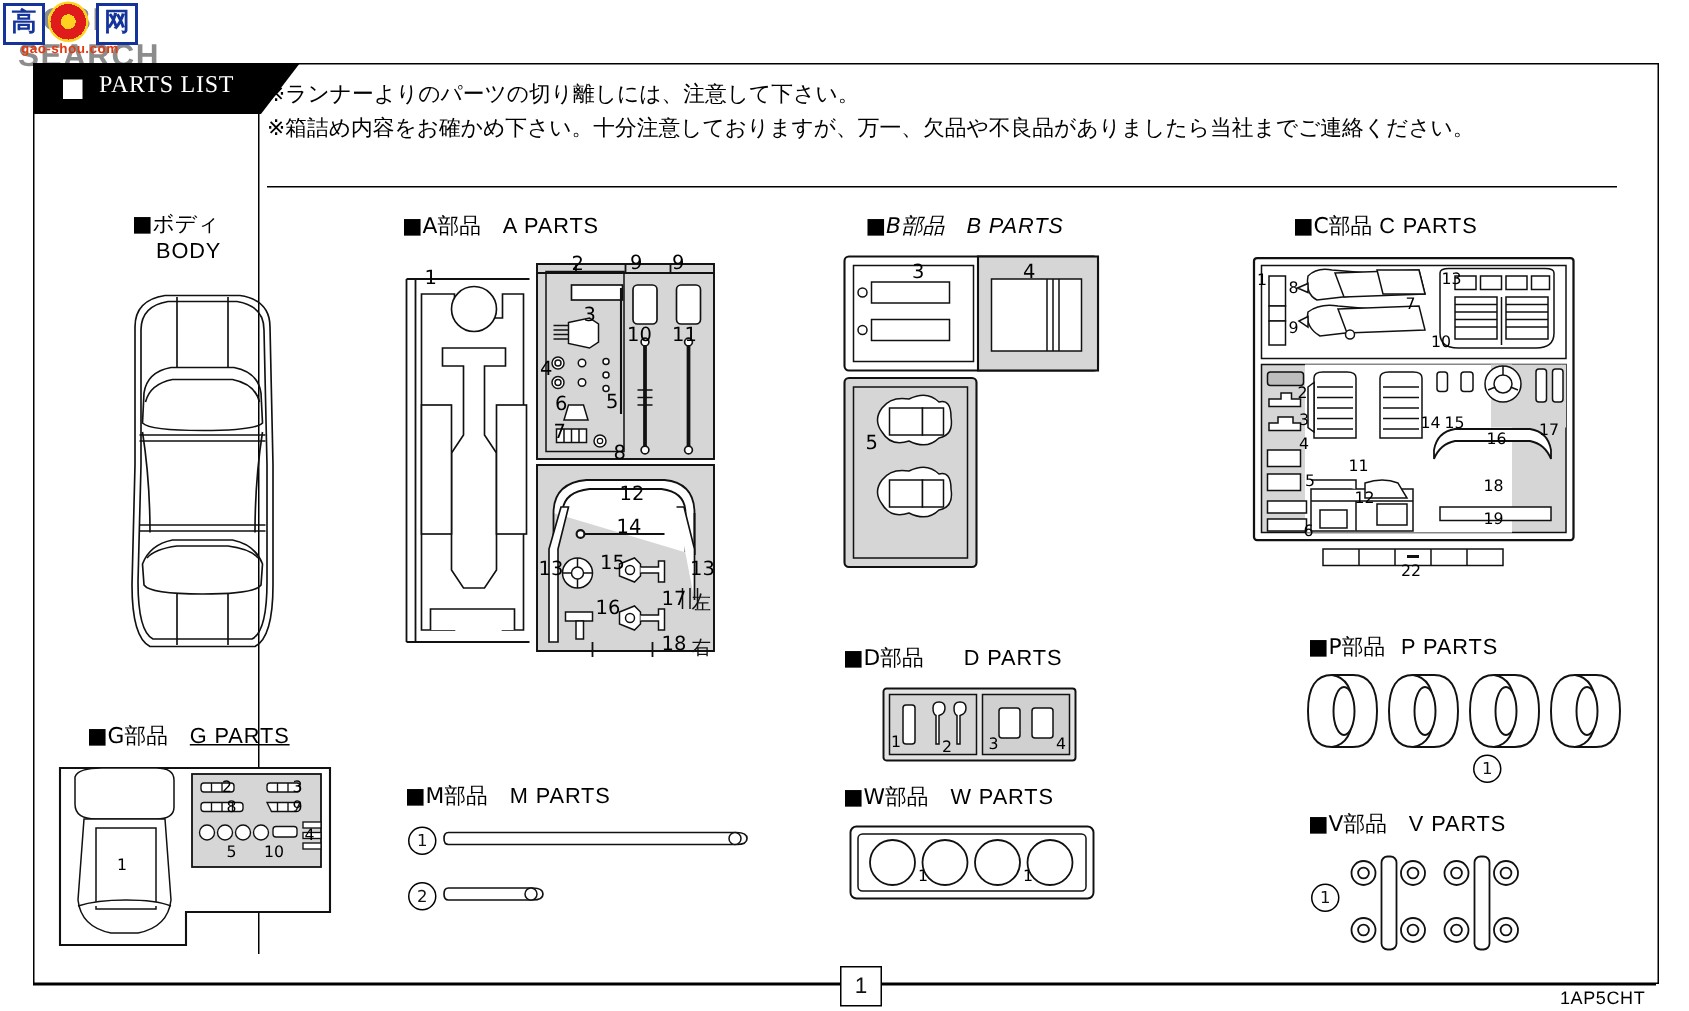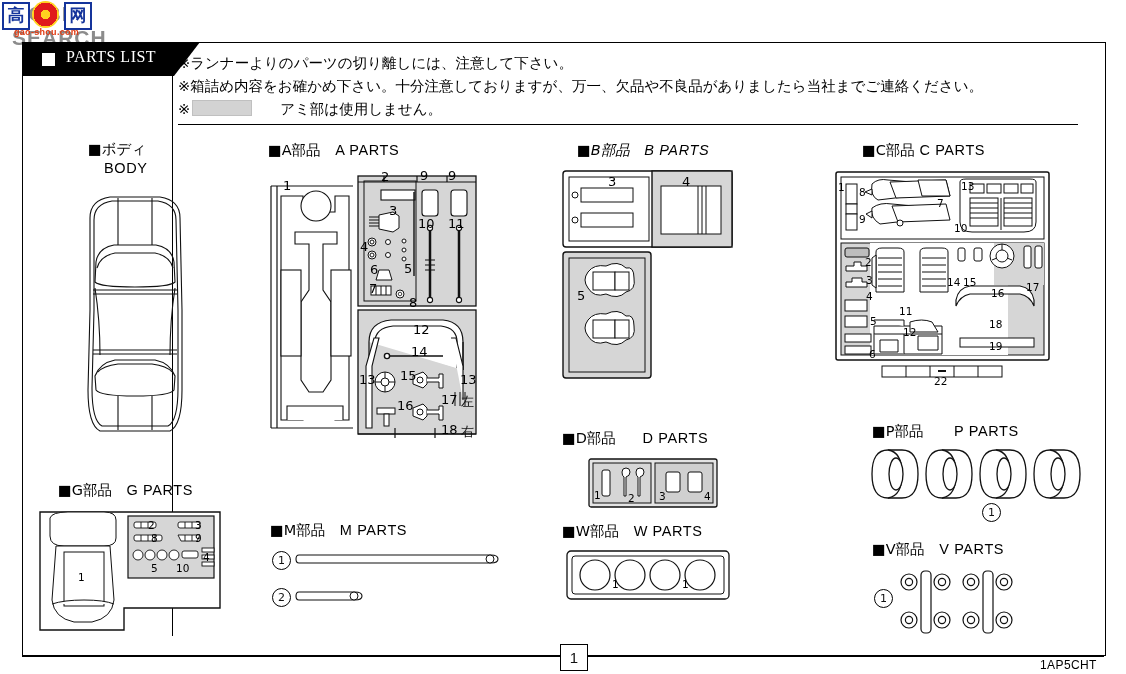--- a/index.html
+++ b/index.html
@@ -119,23 +119,20 @@
 
 <div class="abs" id="header-banner">
   <div class="slant"></div>
   <div id="header-bullet"></div>
   <div id="header-title">PARTS LIST</div>
 </div>
 
 <div class="abs" id="notice">
   <div>※ランナーよりのパーツの切り離しには、注意して下さい。</div>
   <div>※箱詰め内容をお確かめ下さい。十分注意しておりますが、万一、欠品や不良品がありましたら当社までご連絡ください。</div>
-  <div>
-    <span>※</span><span class="ami-swatch"></span><span>アミ部は使用しません。</span>
-  </div>
 </div>
 <div class="abs" id="notice-underline"></div>
 <div class="abs" id="notice-vline"></div>
 
 <div class="abs sec-title" style="left:88px;top:140px;">
   <span>■ボディ</span>
 </div>
 <div class="abs sec-title" style="left:104px;top:160px;">
   <span class="en">BODY</span>
 </div>
@@ -452,21 +449,21 @@
 <div class="abs num numS" style="left:947px;top:276px;">14</div>
 <div class="abs num numS" style="left:963px;top:276px;">15</div>
 <div class="abs num numS" style="left:991px;top:287px;">16</div>
 <div class="abs num numS" style="left:1026px;top:281px;">17</div>
 <div class="abs num numS" style="left:989px;top:318px;">18</div>
 <div class="abs num numS" style="left:989px;top:340px;">19</div>
 <div class="abs num numS" style="left:934px;top:375px;">22</div>
 
 <div class="abs sec-title" style="left:58px;top:481px;">
   <span>■G部品</span>
-  <span class="en" style="margin-left:10px;">G PARTS</span>
+  <span class="en" style="margin-left:10px;text-decoration:underline;">G PARTS</span>
 </div>
 <div class="abs" style="left:38px;top:508px;width:182px;height:122px;">
 <svg width="182" height="122" viewBox="0 0 182 122">
   <path d="M2 4 L182 4 L182 100 L86 100 L86 122 L2 122 Z" fill="#fff" stroke="#111" stroke-width="1.4"></path>
 
   <g fill="#fff" stroke="#111" stroke-width="1">
     <path d="M12 10 Q14 4 30 4 L66 4 Q78 4 78 12 L78 30 Q78 38 66 38 L26 38 Q12 38 12 28 Z"></path>
     <path d="M18 38 L72 38 L76 92 Q74 110 54 114 L36 114 Q16 110 14 92 Z"></path>
     <rect x="26" y="44" width="40" height="54"></rect>
     <path d="M14 96 Q26 92 46 92 Q66 92 76 96"></path>
@@ -558,21 +555,21 @@
     <circle cx="99" cy="25" r="15"></circle>
     <circle cx="134" cy="25" r="15"></circle>
   </g>
 </svg>
 </div>
 <div class="abs num numS" style="left:612px;top:578px;">1</div>
 <div class="abs num numS" style="left:682px;top:578px;">1</div>
 
 <div class="abs sec-title" style="left:872px;top:422px;">
   <span>■P部品</span>
-  <span class="en" style="margin-left:26px;">P PARTS</span>
+  <span class="en" style="margin-left:6px;">P PARTS</span>
 </div>
 <div class="abs" style="left:866px;top:446px;width:218px;height:56px;">
 <svg width="218" height="56" viewBox="0 0 218 56">
   <g fill="#fff" stroke="#111" stroke-width="1.3">
     <path d="M6 28 Q6 4 22 4 L36 4 Q52 4 52 28 Q52 52 36 52 L22 52 Q6 52 6 28 Z"></path>
     <path d="M22 4 Q36 6 36 28 Q36 50 22 52"></path>
     <ellipse cx="30" cy="28" rx="7" ry="16"></ellipse>
     <path d="M60 28 Q60 4 76 4 L90 4 Q106 4 106 28 Q106 52 90 52 L76 52 Q60 52 60 28 Z"></path>
     <path d="M76 4 Q90 6 90 28 Q90 50 76 52"></path>
     <ellipse cx="84" cy="28" rx="7" ry="16"></ellipse>

